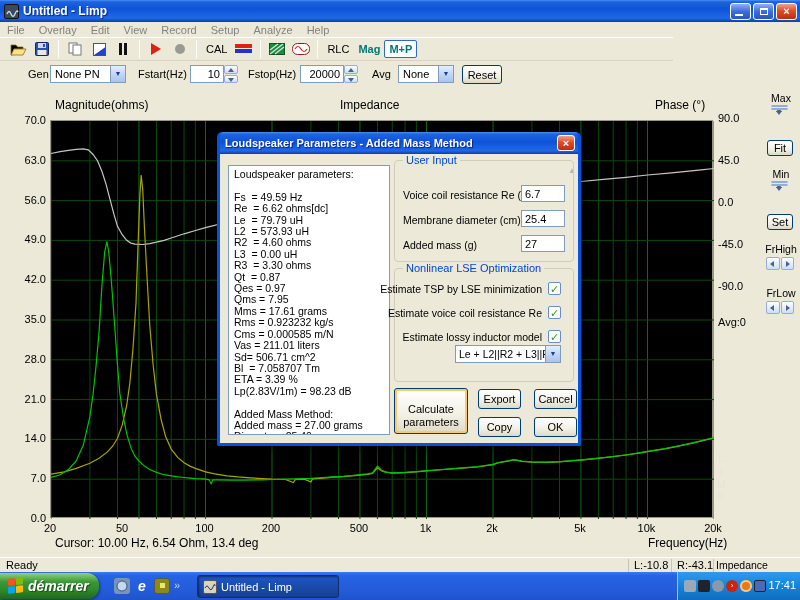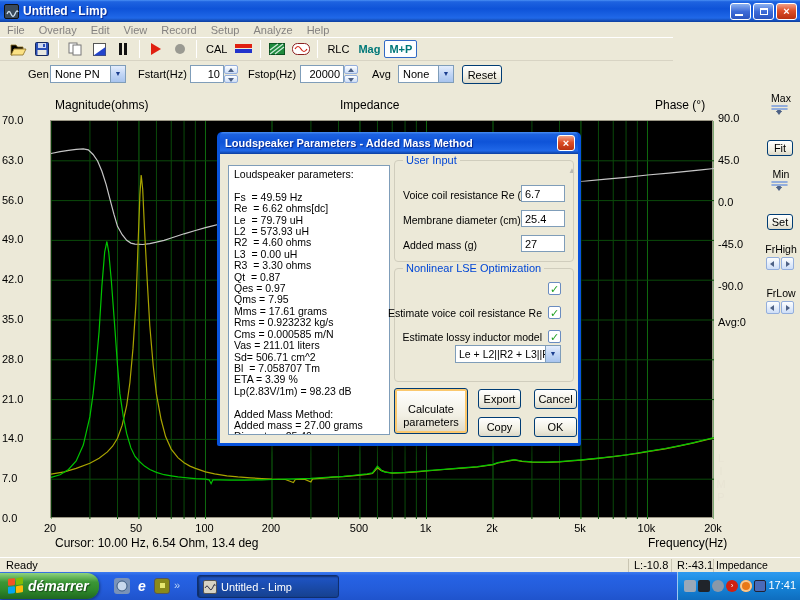--- a/index.html
+++ b/index.html
@@ -52,21 +52,21 @@
   .spin-btn { flex:1; background:linear-gradient(180deg,#FDFEFE,#CEDEF7); border:1px solid #93AEDC; border-radius:2px; position:relative; }
   .tri-up   { position:absolute; left:3px; top:2px;  width:0; height:0; border-left:3px solid transparent; border-right:3px solid transparent; border-bottom:4px solid #4D6185; }
   .tri-down { position:absolute; left:3px; top:2px;  width:0; height:0; border-left:3px solid transparent; border-right:3px solid transparent; border-top:4px solid #4D6185; }
   .xp-btn { background:linear-gradient(180deg,#FFFFFF 0%,#F2F0E4 60%,#DDD9C8 100%);
     border:1px solid #003C74; border-radius:3px; font-size:11px; text-align:center; }
 
   
   .chart-title { position:absolute; top:98px; font-size:12px; color:#000; }
   #plot { position:absolute; left:50px; top:120px; width:663px; height:398px; background:#000; border:1px solid #9a9684; }
   .axis-label { position:absolute; font-size:11px; color:#000; }
-  .yl { width:44px; }
+  .yl { width:44px; text-align:right; }
   .limp-vert { position:absolute; left:716px; top:452px; color:#E8E4D4; font-size:11px; line-height:13px;
     white-space:pre-line; z-index:3; text-align:center; width:10px; }
   .cursor-text { position:absolute; left:55px; top:536px; font-size:12px; }
   .freq-label { position:absolute; left:634px; top:536px; font-size:12px;margin-left:14px; }
   .avg-lbl { position:absolute; left:718px; top:316px; font-size:11px; }
 
   
   .rp-lbl { position:absolute; left:762px; width:38px; text-align:center; font-size:10.5px; }
   .rp-spin { position:absolute; left:771px; width:17px; display:flex; flex-direction:column; gap:1px; }
   .rp-spin .spin-btn { height:11px; }
@@ -334,21 +334,21 @@
       <span class="axis-label yl" style="left: 2px; top: 392.6px;">21.0</span>
       <span class="axis-label yl" style="left: 2px; top: 432.4px;">14.0</span>
       <span class="axis-label yl" style="left: 2px; top: 472.2px;">7.0</span>
       <span class="axis-label yl" style="left: 2px; top: 512px;">0.0</span>
       <span class="axis-label " style="left: 718px; top: 112px;">90.0</span>
       <span class="axis-label " style="left: 718px; top: 154px;">45.0</span>
       <span class="axis-label " style="left: 718px; top: 196px;">0.0</span>
       <span class="axis-label " style="left: 718px; top: 238px;">-45.0</span>
       <span class="axis-label " style="left: 718px; top: 280px;">-90.0</span>
       <span class="axis-label " style="left: 50px; top: 522px; transform: translateX(-50%);">20</span>
-      <span class="axis-label " style="left: 136px; top: 522px; transform: translateX(-50%);">50</span>
+      <span class="axis-label " style="left: 122px; top: 522px; transform: translateX(-50%);">50</span>
       <span class="axis-label " style="left: 204.472px; top: 522px; transform: translateX(-50%);">100</span>
       <span class="axis-label " style="left: 271px; top: 522px; transform: translateX(-50%);">200</span>
       <span class="axis-label " style="left: 358.945px; top: 522px; transform: translateX(-50%);">500</span>
       <span class="axis-label " style="left: 425.472px; top: 522px; transform: translateX(-50%);">1k</span>
       <span class="axis-label " style="left: 492px; top: 522px; transform: translateX(-50%);">2k</span>
       <span class="axis-label " style="left: 579.945px; top: 522px; transform: translateX(-50%);">5k</span>
       <span class="axis-label " style="left: 646.472px; top: 522px; transform: translateX(-50%);">10k</span>
       <span class="axis-label " style="left: 713px; top: 522px; transform: translateX(-50%);">20k</span>
     </div>
   <span class="avg-lbl">Avg:0</span>
@@ -432,20 +432,21 @@
         <span class="ui-row-label" style="top:28px;">Voice coil resistance Re (ohms)</span>
         <input class="ui-input" style="top: 24px;" value="6.7">
         <span class="ui-row-label" style="top:53px;">Membrane diameter (cm)</span>
         <input class="ui-input" style="top: 49px;" value="25.4">
         <span class="ui-row-label" style="top:78px;">Added mass (g)</span>
         <input class="ui-input" style="top: 74px;" value="27">
       </div>
 
       <div class="groupbox" style="top:114px; height:114px;">
         <span class="group-title">Nonlinear LSE Optimization</span>
+        <span class="cb-label" style="top:14px;">Estimate TSP by LSE minimization</span>
         <span class="checkbox" style="top:13px;"><span class="check" style="visibility: visible;">✓</span></span>
         <span class="cb-label" style="top:38px;">Estimate voice coil resistance Re</span>
         <span class="checkbox" style="top:37px;"><span class="check" style="visibility: visible;">✓</span></span>
         <span class="cb-label" style="top:62px;">Estimate lossy inductor model</span>
         <span class="checkbox" style="top:61px;"><span class="check" style="visibility: visible;">✓</span></span>
         <div class="model-combo">
           <span class="combo-text" style="padding:2px 3px;">Le + L2||R2 + L3||R3</span>
           <span class="combo-btn" style="height:16px;">▼</span>
         </div>
       </div>

